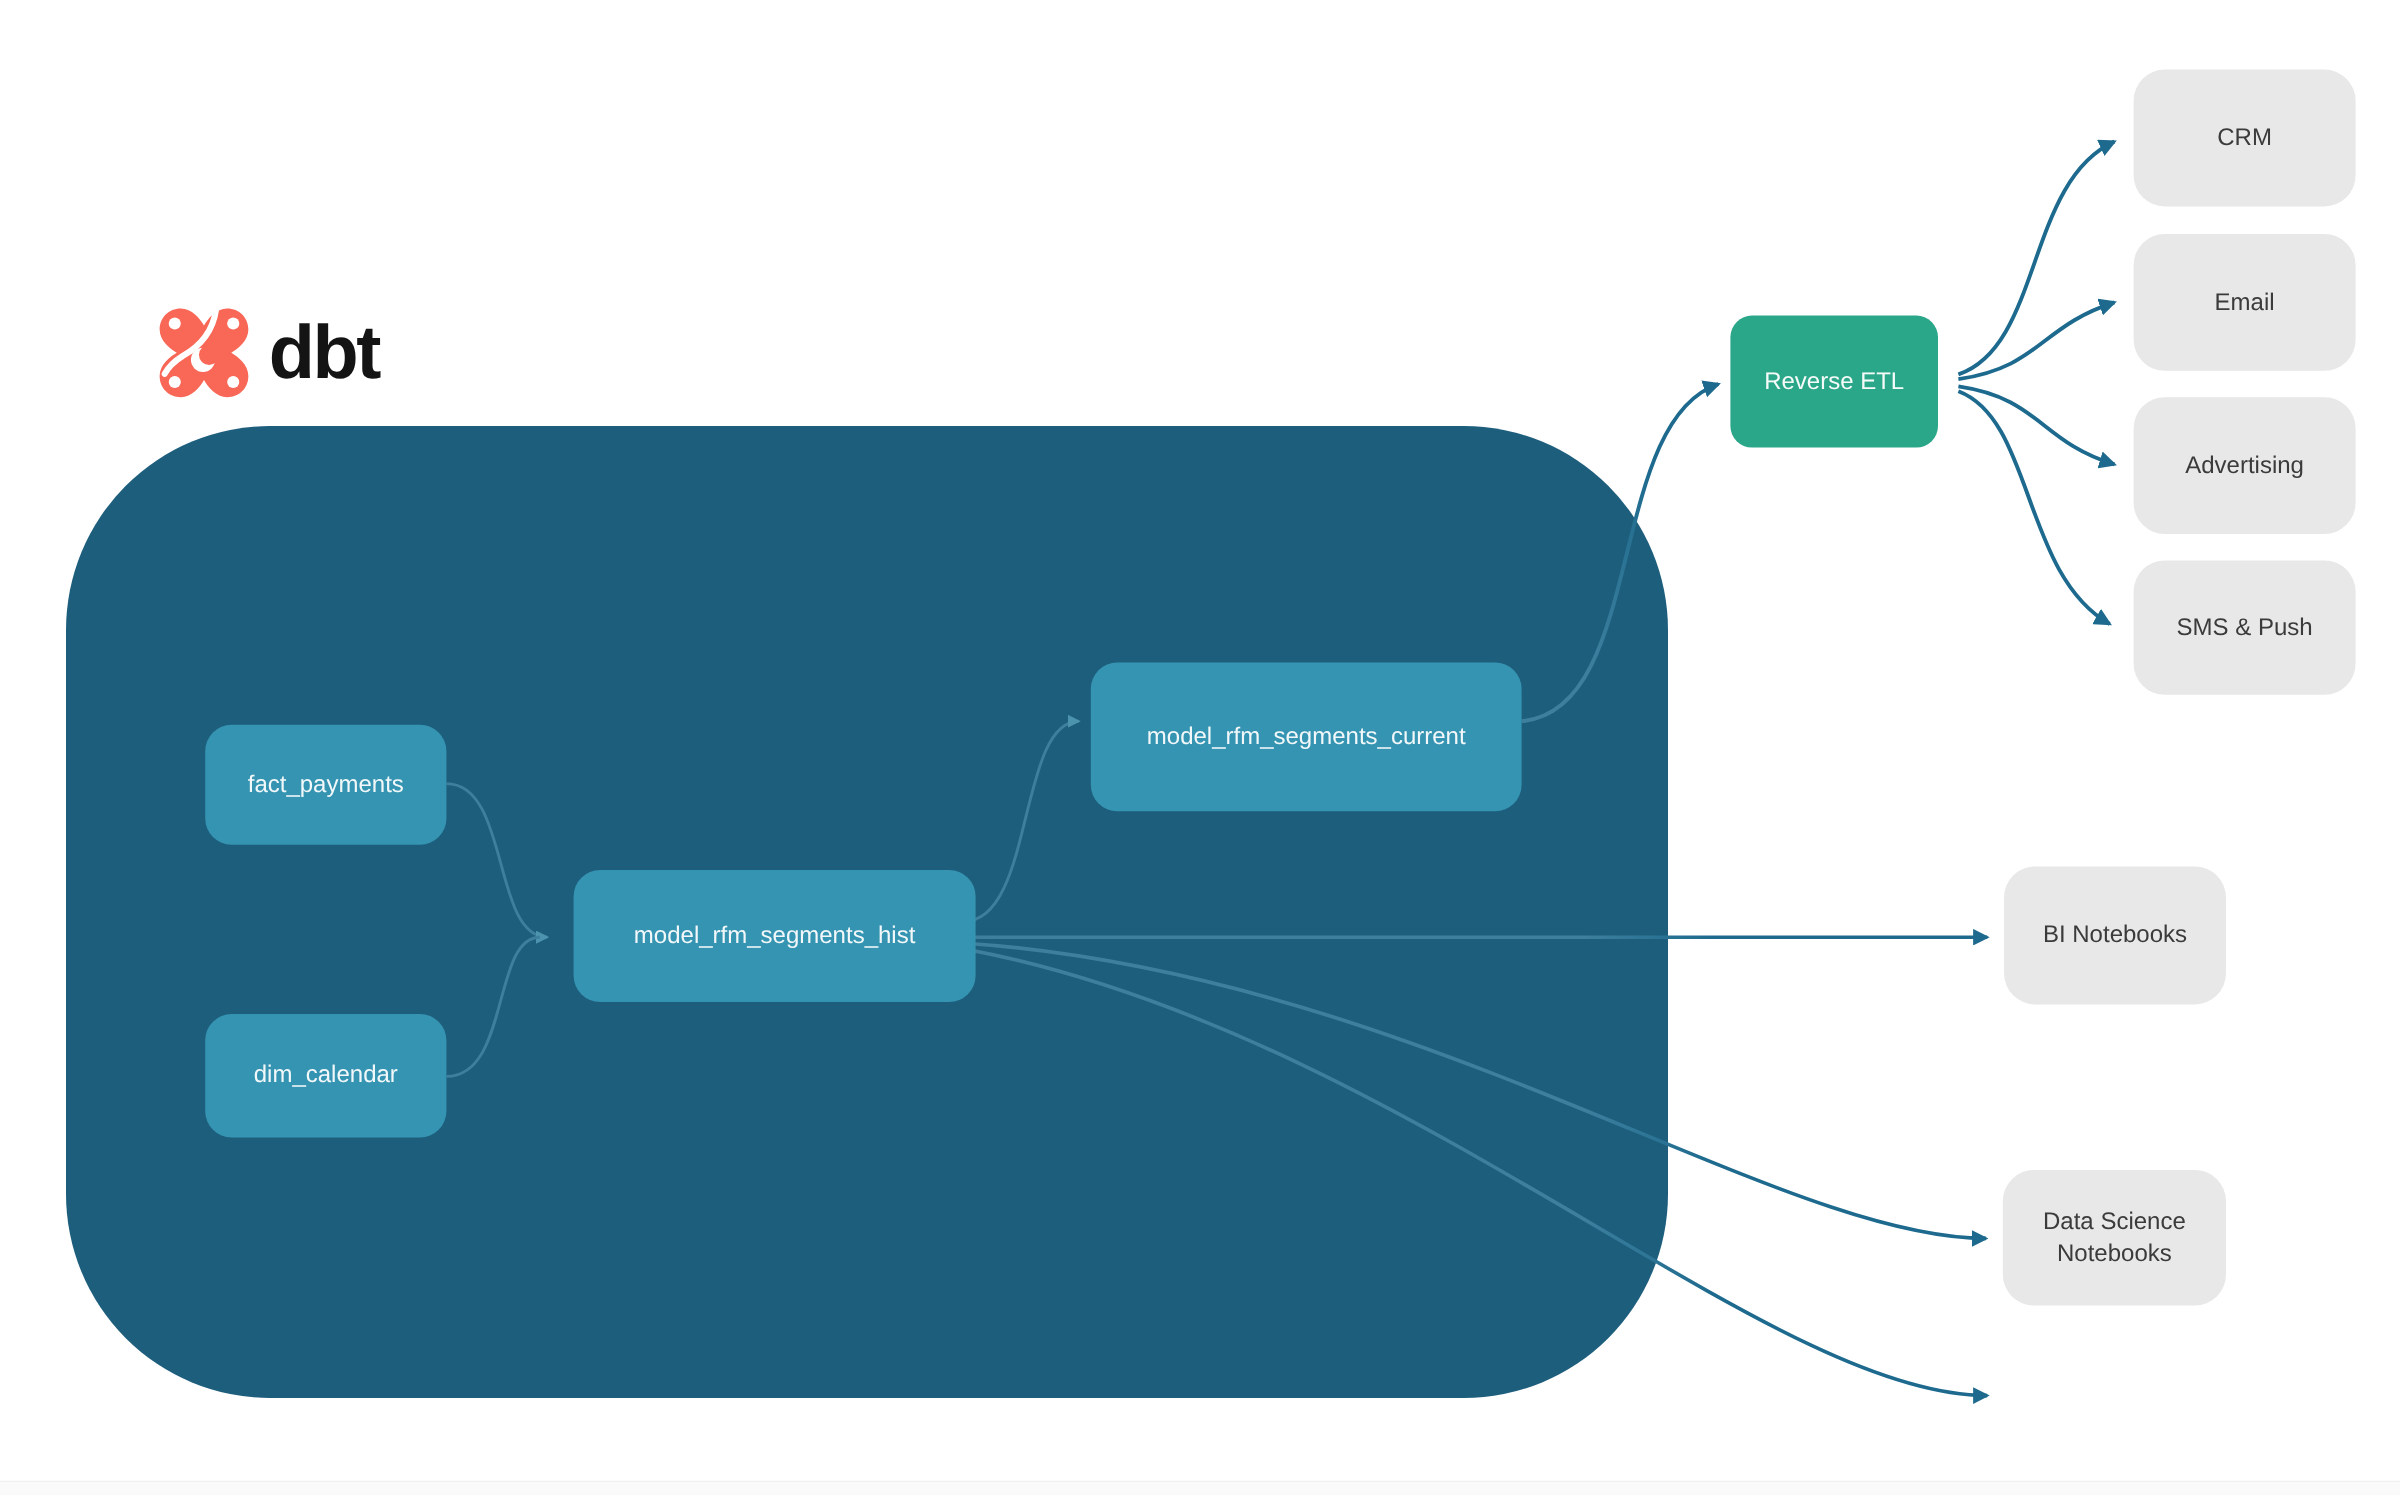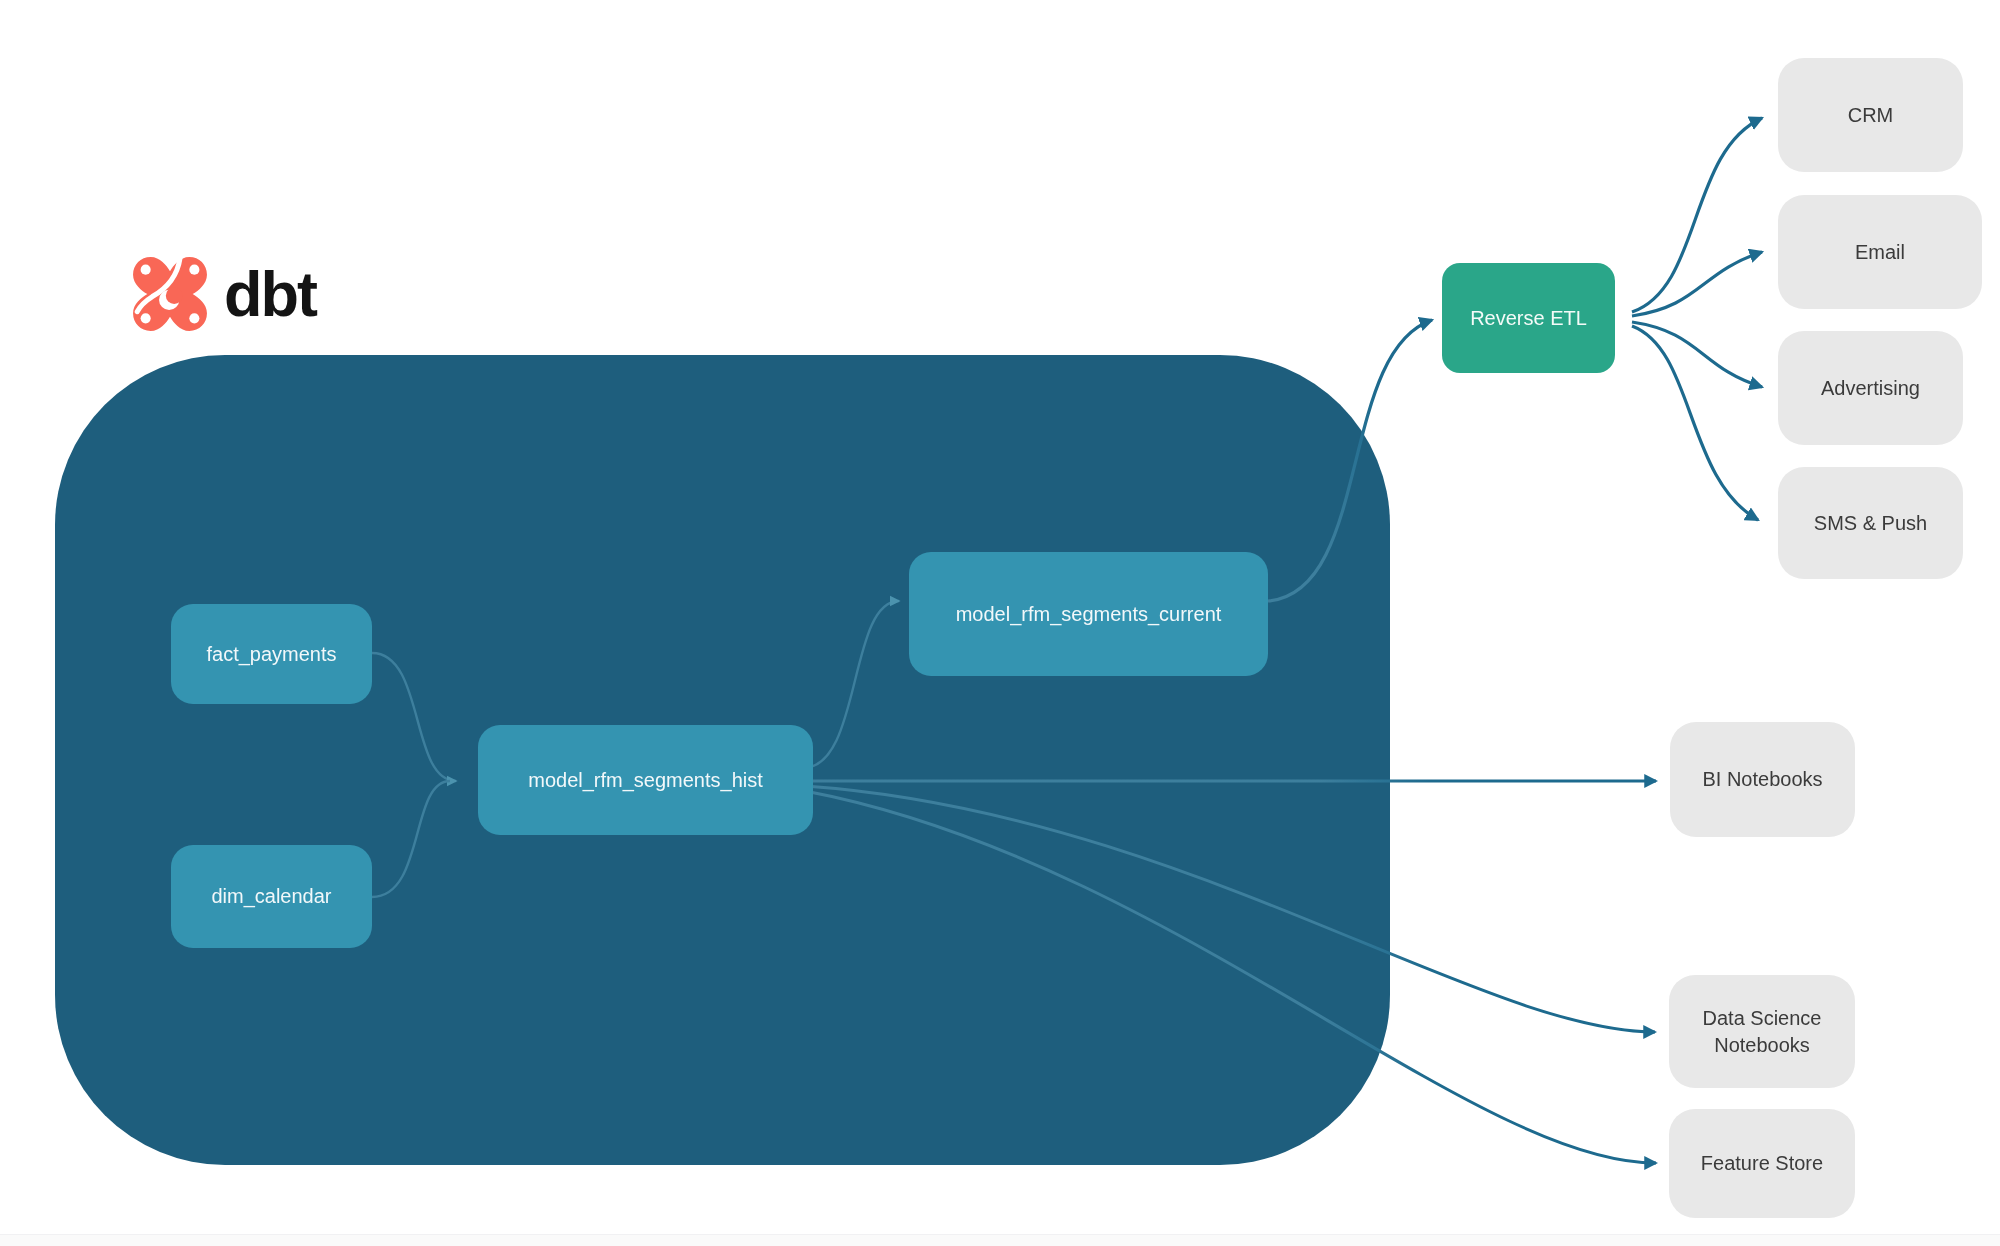--- a/index.html
+++ b/index.html
@@ -33,21 +33,21 @@
     background:#e8e8e8; color:#3b3b3b; border-radius:26px; font-size:20px;
     line-height:1.35; padding:0 18px;
   }
   
   .n-fact      { left:171px; top:604px;  width:201px; height:100px;align-items:center; }
   .n-dim       { left:171px; top:845px;  width:201px; height:103px; }
   .n-hist      { left:468px; top:725px;  width:335px; height:110px;margin-left:10px; }
   .n-current   { left:909px; top:552px;  width:359px; height:124px; }
   .n-retl      { left:1442px; top:263px; width:173px; height:110px; }
   .n-crm       { left:1778px; top:58px;  width:185px; height:114px; }
-  .n-email     { left:1778px; top:195px; width:204px; height:114px; }
+  .n-email     { left:1778px; top:195px; width:185px; height:114px; }
   .n-adv       { left:1778px; top:331px; width:185px; height:114px; }
   .n-sms       { left:1778px; top:467px; width:185px; height:112px; }
   .n-bi        { left:1670px; top:722px; width:185px; height:115px; }
   .n-ds        { left:1669px; top:975px; width:186px; height:113px; }
   .n-fs        { left:1669px; top:1109px; width:186px; height:109px; }
   
   .bottom-strip {
     position:absolute; left:0; top:1234px; width:2000px; height:12px;
     background:#fafafa; border-top:1px solid #f1f1f3;
   }
@@ -135,19 +135,16 @@
   </div>
   <div class="node node-dest n-sms">
     <span>SMS &amp; Push</span>
   </div>
   <div class="node node-dest n-bi">
     <span>BI Notebooks</span>
   </div>
   <div class="node node-dest n-ds">
     <span>Data Science Notebooks</span>
   </div>
-  <div class="node node-dest n-fs">
-    <span>Feature Store</span>
-  </div>
 
   <div class="bottom-strip"></div>
 
 </div>
 
 </body></html>

